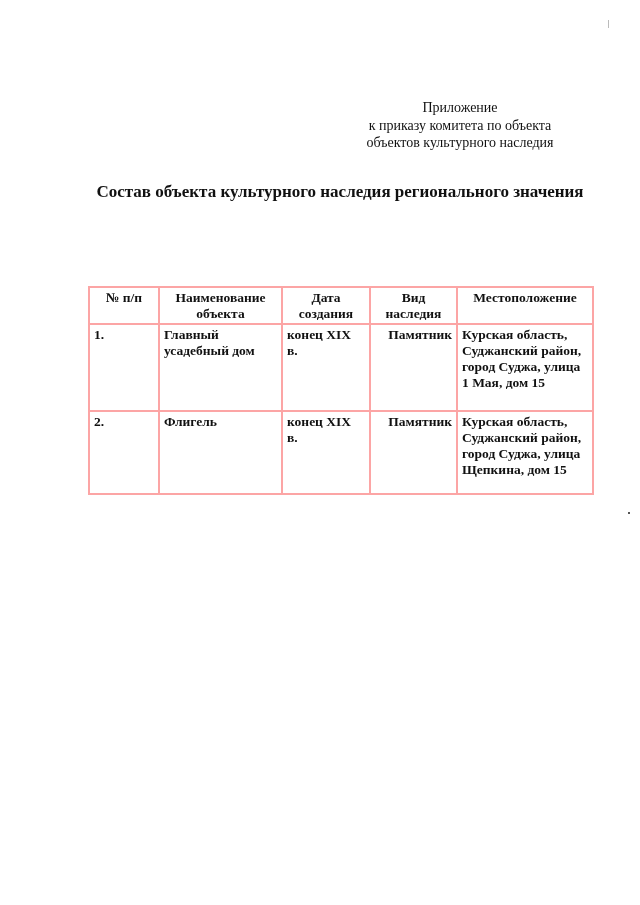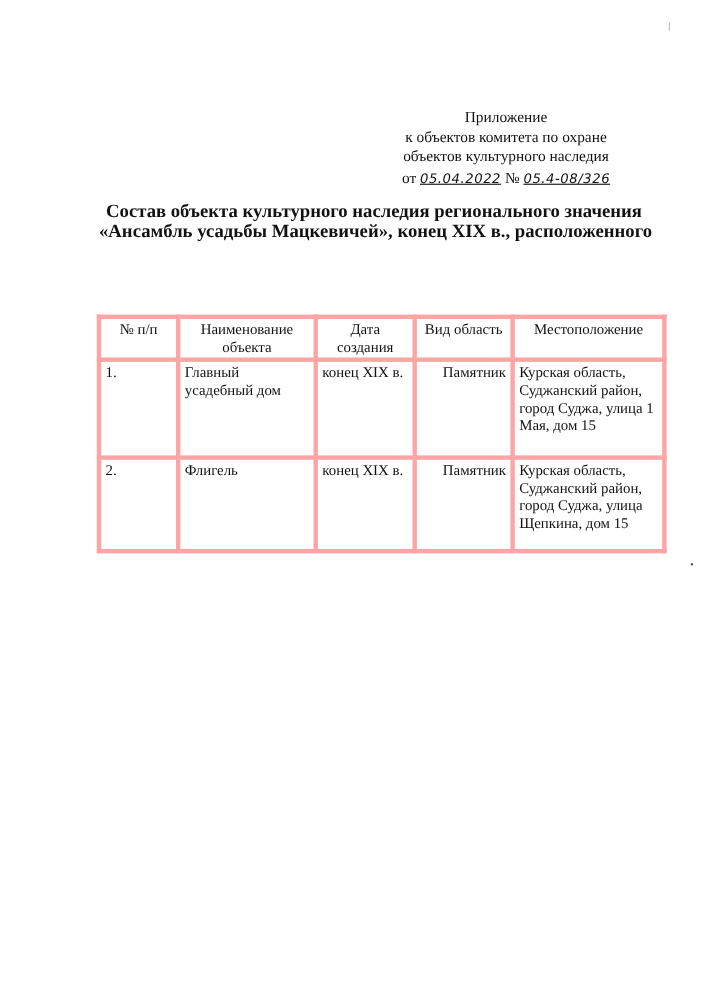--- a/index.html
+++ b/index.html
@@ -9,59 +9,52 @@
               font-size: 14px; line-height: 17.5px; margin-top: 39px; }
   .appendix .line { display: block; white-space: nowrap; }
   .order-line { display: block; white-space: nowrap; text-align: center; margin-top: 2px; }
   .hw { font-family: "DejaVu Sans", sans-serif; font-style: italic; font-size: 12px;
         text-decoration: underline; letter-spacing: 0.5px; }
   .title { position: absolute; left: 90px; top: 183px; width: 500px; text-align: center;
            font-weight: bold; font-size: 17px; line-height: 17.5px; }
   .title .line { display: block; white-space: nowrap; }
   table.objects { position: absolute; left: 88px; top: 286px; border-collapse: collapse;
                   font-size: 13.5px; line-height: 16px; }
-  table.objects th, table.objects td { border: 4px solid #fca5a5; vertical-align: top;
-                  padding: 2px 4px 1px 4px; font-weight: normal; }
+  table.objects th, table.objects td { border: 2px solid #fca5a5; vertical-align: top;
+                  padding: 2px 4px 1px 4px; font-weight: bold; }
   table.objects th { text-align: center; height: 30px; }
   td.c-num { width: 60px; }
   td.c-name { width: 113px; }
   td.c-date { width: 78px; margin-left: 44px; }
   td.c-type { width: 77px; text-align: right; }
   td.c-loc { width: 126px; }
   tr.r1 td { height: 82px; }
   tr.r2 td { height: 78px; }
   .mark { position: absolute; width: 2px; height: 2px; background: #555; }
 </style>
 </head>
 <body>
 
 <div class="appendix">
   <span class="line">Приложение</span>
-  <span class="line">к объектов комитета по охране</span>
+  <span class="line">к приказу комитета по объекта</span>
   <span class="line">объектов культурного наследия</span>
-  <span class="order-line">
-    <span>от</span>
-    <span class="hw">05.04.2022</span>
-    <span>№</span>
-    <span class="hw">05.4-08/326</span>
-  </span>
 </div>
 
 <div class="title">
   <span class="line">Состав объекта культурного наследия регионального значения</span>
-  <span class="line">«Ансамбль усадьбы Мацкевичей», конец XIX в., расположенного</span>
 </div>
 
 <table class="objects">
   <thead>
     <tr>
       <th>№ п/п</th>
       <th>Наименование объекта</th>
       <th>Дата создания</th>
-      <th>Вид область</th>
+      <th>Вид наследия</th>
       <th>Местоположение</th>
     </tr>
   </thead>
   <tbody>
     <tr class="r1">
       <td class="c-num">1.</td>
       <td class="c-name">Главный усадебный дом</td>
       <td class="c-date">конец XIX в.</td>
       <td class="c-type">Памятник</td>
       <td class="c-loc">Курская область, Суджанский район, город Суджа, улица 1 Мая, дом 15</td>

